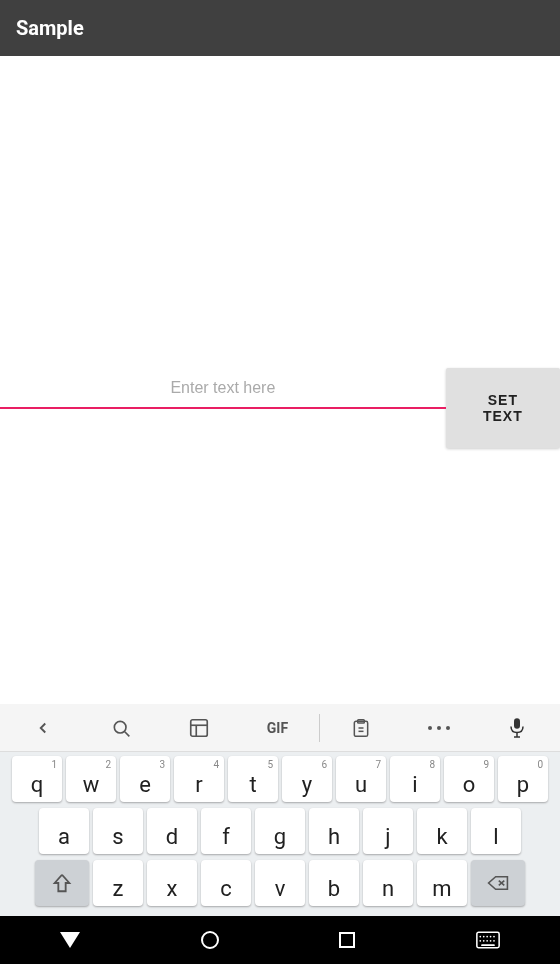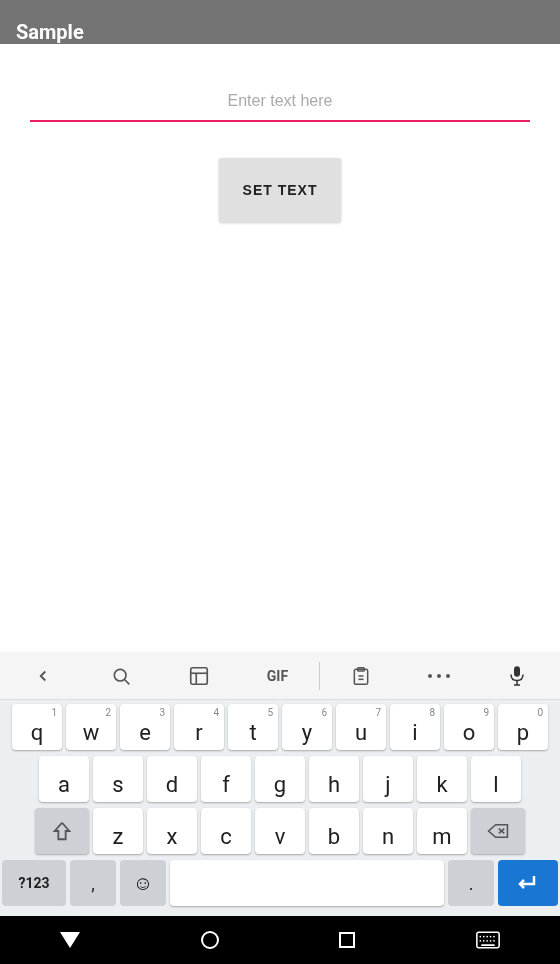--- a/index.html
+++ b/index.html
@@ -8,39 +8,39 @@
       height: 964px;
       font-family: 'Roboto', Arial, sans-serif;
       background: #f5f5f5;
       overflow: hidden;
       display: flex;
       flex-direction: column;
     }
 
     
     #app-bar {
-      background-color: #737373;
-      height: 44px;
-      display: flex;
-      align-items: flex-end;
+      background-color: #404040;
+      height: 56px;
+      display: flex;
+      align-items: center;
       padding: 0 16px;
       flex-shrink: 0;
     }
     #app-title {
       color: #ffffff;
       font-size: 20px;
       font-weight: bold;
     }
 
     
     #main-content {
       background: #ffffff;
       flex: 1;
       display: flex;
-      flex-direction: column;
+      flex-direction: row;
       align-items: center;
       padding-top: 40px;
     }
 
     
     #input-container {
       width: 90%;
       max-width: 500px;
       margin-bottom: 20px;
       position: relative;
@@ -436,33 +436,20 @@
         </div>
       <div class="key key-special" style="width:54px;height:46px;">
         <svg width="22" height="18" viewBox="0 0 28 20" fill="none" stroke="#555" stroke-width="2">
           <path d="M11 2 L2 10 L11 18 L26 18 L26 2 Z"></path>
           <line x1="15" y1="7" x2="22" y2="13"></line>
           <line x1="22" y1="7" x2="15" y2="13"></line>
         </svg>
       </div>
     </div>
 
-    <div class="key-row" style="align-items:center;">
-      <div class="key-sym">?123</div>
-      <div class="key-comma">,</div>
-      <div class="key-emoji">☺</div>
-      <div class="key-spacebar"></div>
-      <div class="key-period">.</div>
-      <div class="key-enter">
-        <svg width="24" height="18" viewBox="0 0 24 18" fill="none" stroke="white" stroke-width="2.5">
-          <polyline points="18 2 18 10 4 10"></polyline>
-          <polyline points="8 6 4 10 8 14"></polyline>
-        </svg>
-      </div>
-    </div>
   </div>
 </div>
 
 <div id="nav-bar">
   <div class="nav-btn">
     <div class="nav-triangle"></div>
   </div>
   <div class="nav-btn">
     <div class="nav-circle"></div>
   </div>

